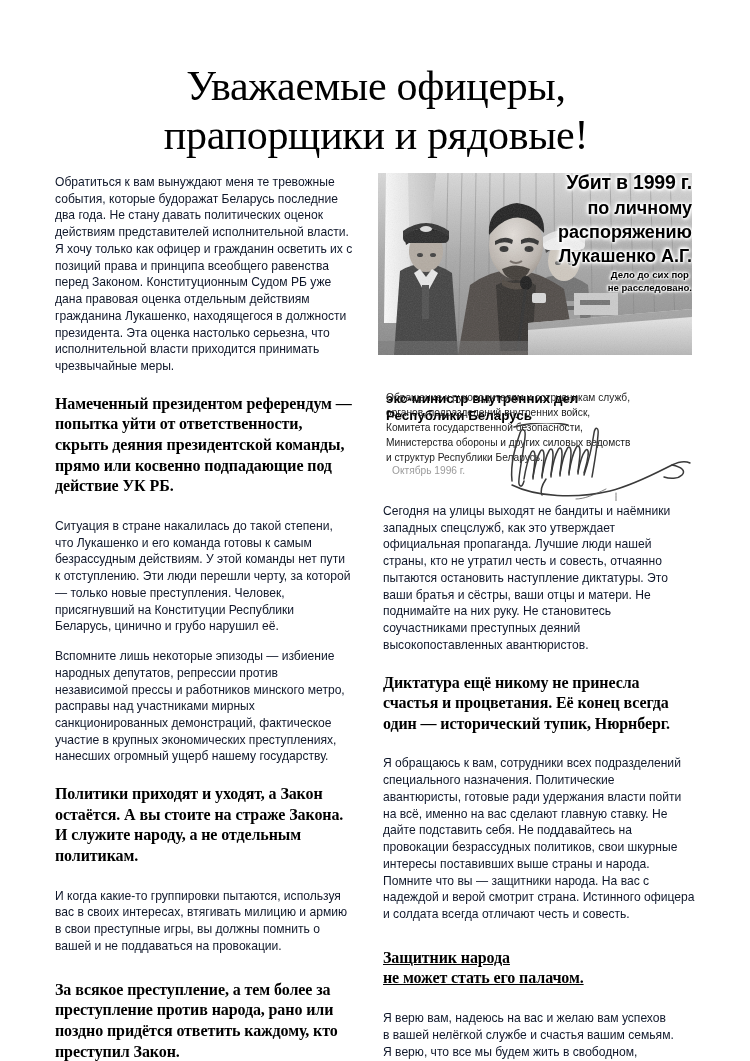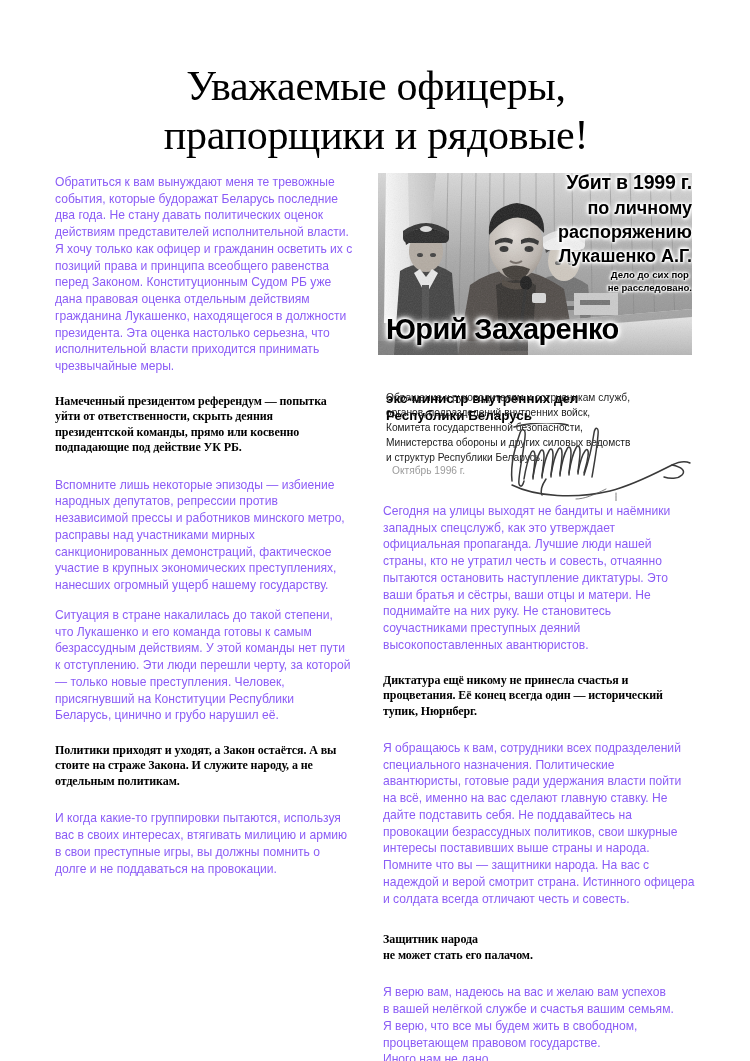--- a/index.html
+++ b/index.html
@@ -59,27 +59,27 @@
   }
 
   
   p {
     margin: 0 0 13px 0;
   }
   .body-text {
     font-family: "Liberation Sans", sans-serif;
     font-size: 12.1px;
     line-height: 1.385;
-    color: #8b5cf6;
+    color: #0f172a;
     text-align: left;
   }
   .lead-bold {
     font-family: "Liberation Serif", serif;
     font-weight: bold;
-    font-size: 12px;
+    font-size: 16px;
     line-height: 1.29;
     color: #000000;
     margin: 0 0 15px 0;
     letter-spacing: -0.1px;
   }
   .spacer-sm { height: 6px; }
   .spacer-md { height: 12px; }
 
   
   .photo-block {
@@ -201,27 +201,28 @@
 <div class="page">
 
   <h1 class="headline">Уважаемые офицеры,
 прапорщики и рядовые!</h1>
 
   <div class="col-left">
     <p class="body-text">Обратиться к вам вынуждают меня те тревожные события, которые будоражат Беларусь последние два года. Не стану давать политических оценок действиям представителей исполнительной власти. Я хочу только как офицер и гражданин осветить их с позиций права и принципа всеобщего равенства перед Законом. Конституционным Судом РБ уже дана правовая оценка отдельным действиям гражданина Лукашенко, находящегося в должности президента. Эта оценка настолько серьезна, что исполнительной власти приходится принимать чрезвычайные меры.</p>
     <div class="spacer-sm"></div>
     <p class="lead-bold">Намеченный президентом референдум — попытка уйти от ответственности, скрыть деяния президентской команды, прямо или косвенно подпадающие под действие УК РБ.</p>
     <div class="spacer-sm"></div>
+    <p class="body-text">Ситуация в стране накалилась до такой степени, что Лукашенко и его команда готовы к самым безрассудным действиям. У этой команды нет пути к отступлению. Эти люди перешли черту, за которой — только новые преступления. Человек, присягнувший на Конституции Республики Беларусь, цинично и грубо нарушил её.</p>
     <p class="body-text">Вспомните лишь некоторые эпизоды — избиение народных депутатов, репрессии против независимой прессы и работников минского метро, расправы над участниками мирных санкционированных демонстраций, фактическое участие в крупных экономических преступлениях, нанесших огромный ущерб нашему государству.</p>
-    <p class="body-text">Ситуация в стране накалилась до такой степени, что Лукашенко и его команда готовы к самым безрассудным действиям. У этой команды нет пути к отступлению. Эти люди перешли черту, за которой — только новые преступления. Человек, присягнувший на Конституции Республики Беларусь, цинично и грубо нарушил её.</p>
     <div class="spacer-sm"></div>
     <p class="lead-bold">Политики приходят и уходят, а Закон остаётся. А вы стоите на страже Закона. И служите народу, а не отдельным политикам.</p>
     <div class="spacer-sm"></div>
-    <p class="body-text">И когда какие-то группировки пытаются, используя вас в своих интересах, втягивать милицию и армию в свои преступные игры, вы должны помнить о долге и не поддаваться на провокации.</p>
+    <p class="body-text">И когда какие-то группировки пытаются, используя вас в своих интересах, втягивать милицию и армию в свои преступные игры, вы должны помнить о вашей и не поддаваться на провокации.</p>
     <div class="spacer-md"></div>
+    <p class="lead-bold">За всякое преступление, а тем более за преступление против народа, рано или поздно придётся ответить каждому, кто преступил Закон.</p>
   </div>
 
   <div class="col-right-top">
 
     <div class="photo-block">
 
       <div class="photo">
         <svg width="314" height="182" viewBox="0 0 314 182" aria-hidden="true">
           <defs>
             <linearGradient id="curtain" x1="0" y1="0" x2="0" y2="1">
@@ -330,21 +331,20 @@
 
       <div class="killed-line1">Убит в 1999 г.</div>
 
       <div class="killed-rest">по личному
 распоряжению
 Лукашенко А.Г.</div>
 
       <div class="not-investigated">Дело до сих пор
 не расследовано.</div>
 
-      <div class="person-name">Юрий Захаренко</div>
 
       <div class="person-role">экс-министр внутренних дел
 Республики Беларусь</div>
     </div>
 
     <div class="addressee">Обращение к руководителям и сотрудникам служб,
 органов, подразделений внутренних войск,
 Комитета государственной безопасности,
 Министерства обороны и других силовых ведомств
 и структур Республики Беларусь.</div>
@@ -376,21 +376,21 @@
     </div>
   </div>
 
   <div class="col-right-body">
     <p class="body-text">Сегодня на улицы выходят не бандиты и наёмники западных спецслужб, как это утверждает официальная пропаганда. Лучшие люди нашей страны, кто не утратил честь и совесть, отчаянно пытаются остановить наступление диктатуры. Это ваши братья и сёстры, ваши отцы и матери. Не поднимайте на них руку. Не становитесь соучастниками преступных деяний высокопоставленных авантюристов.</p>
     <div class="spacer-sm"></div>
     <p class="lead-bold">Диктатура ещё никому не принесла счастья и процветания. Её конец всегда один — исторический тупик, Нюрнберг.</p>
     <div class="spacer-sm"></div>
     <p class="body-text">Я обращаюсь к вам, сотрудники всех подразделений специального назначения. Политические авантюристы, готовые ради удержания власти пойти на всё, именно на вас сделают главную ставку. Не дайте подставить себя. Не поддавайтесь на провокации безрассудных политиков, свои шкурные интересы поставивших выше страны и народа. Помните что вы — защитники народа. На вас с надеждой и верой смотрит страна. Истинного офицера и солдата всегда отличают честь и совесть.</p>
     <div class="spacer-md"></div>
-    <p class="lead-bold" style="white-space: pre-line;">Защитник народа
+    <p class="lead-bold" style="white-space: pre-line; text-decoration: underline;">Защитник народа
 не может стать его палачом.</p>
     <div class="spacer-sm"></div>
     <p class="body-text" style="white-space: pre-line;">Я верю вам, надеюсь на вас и желаю вам успехов
 в вашей нелёгкой службе и счастья вашим семьям.
 Я верю, что все мы будем жить в свободном,
 процветающем правовом государстве.
 Иного нам не дано.</p>
   </div>
 
 </div>

